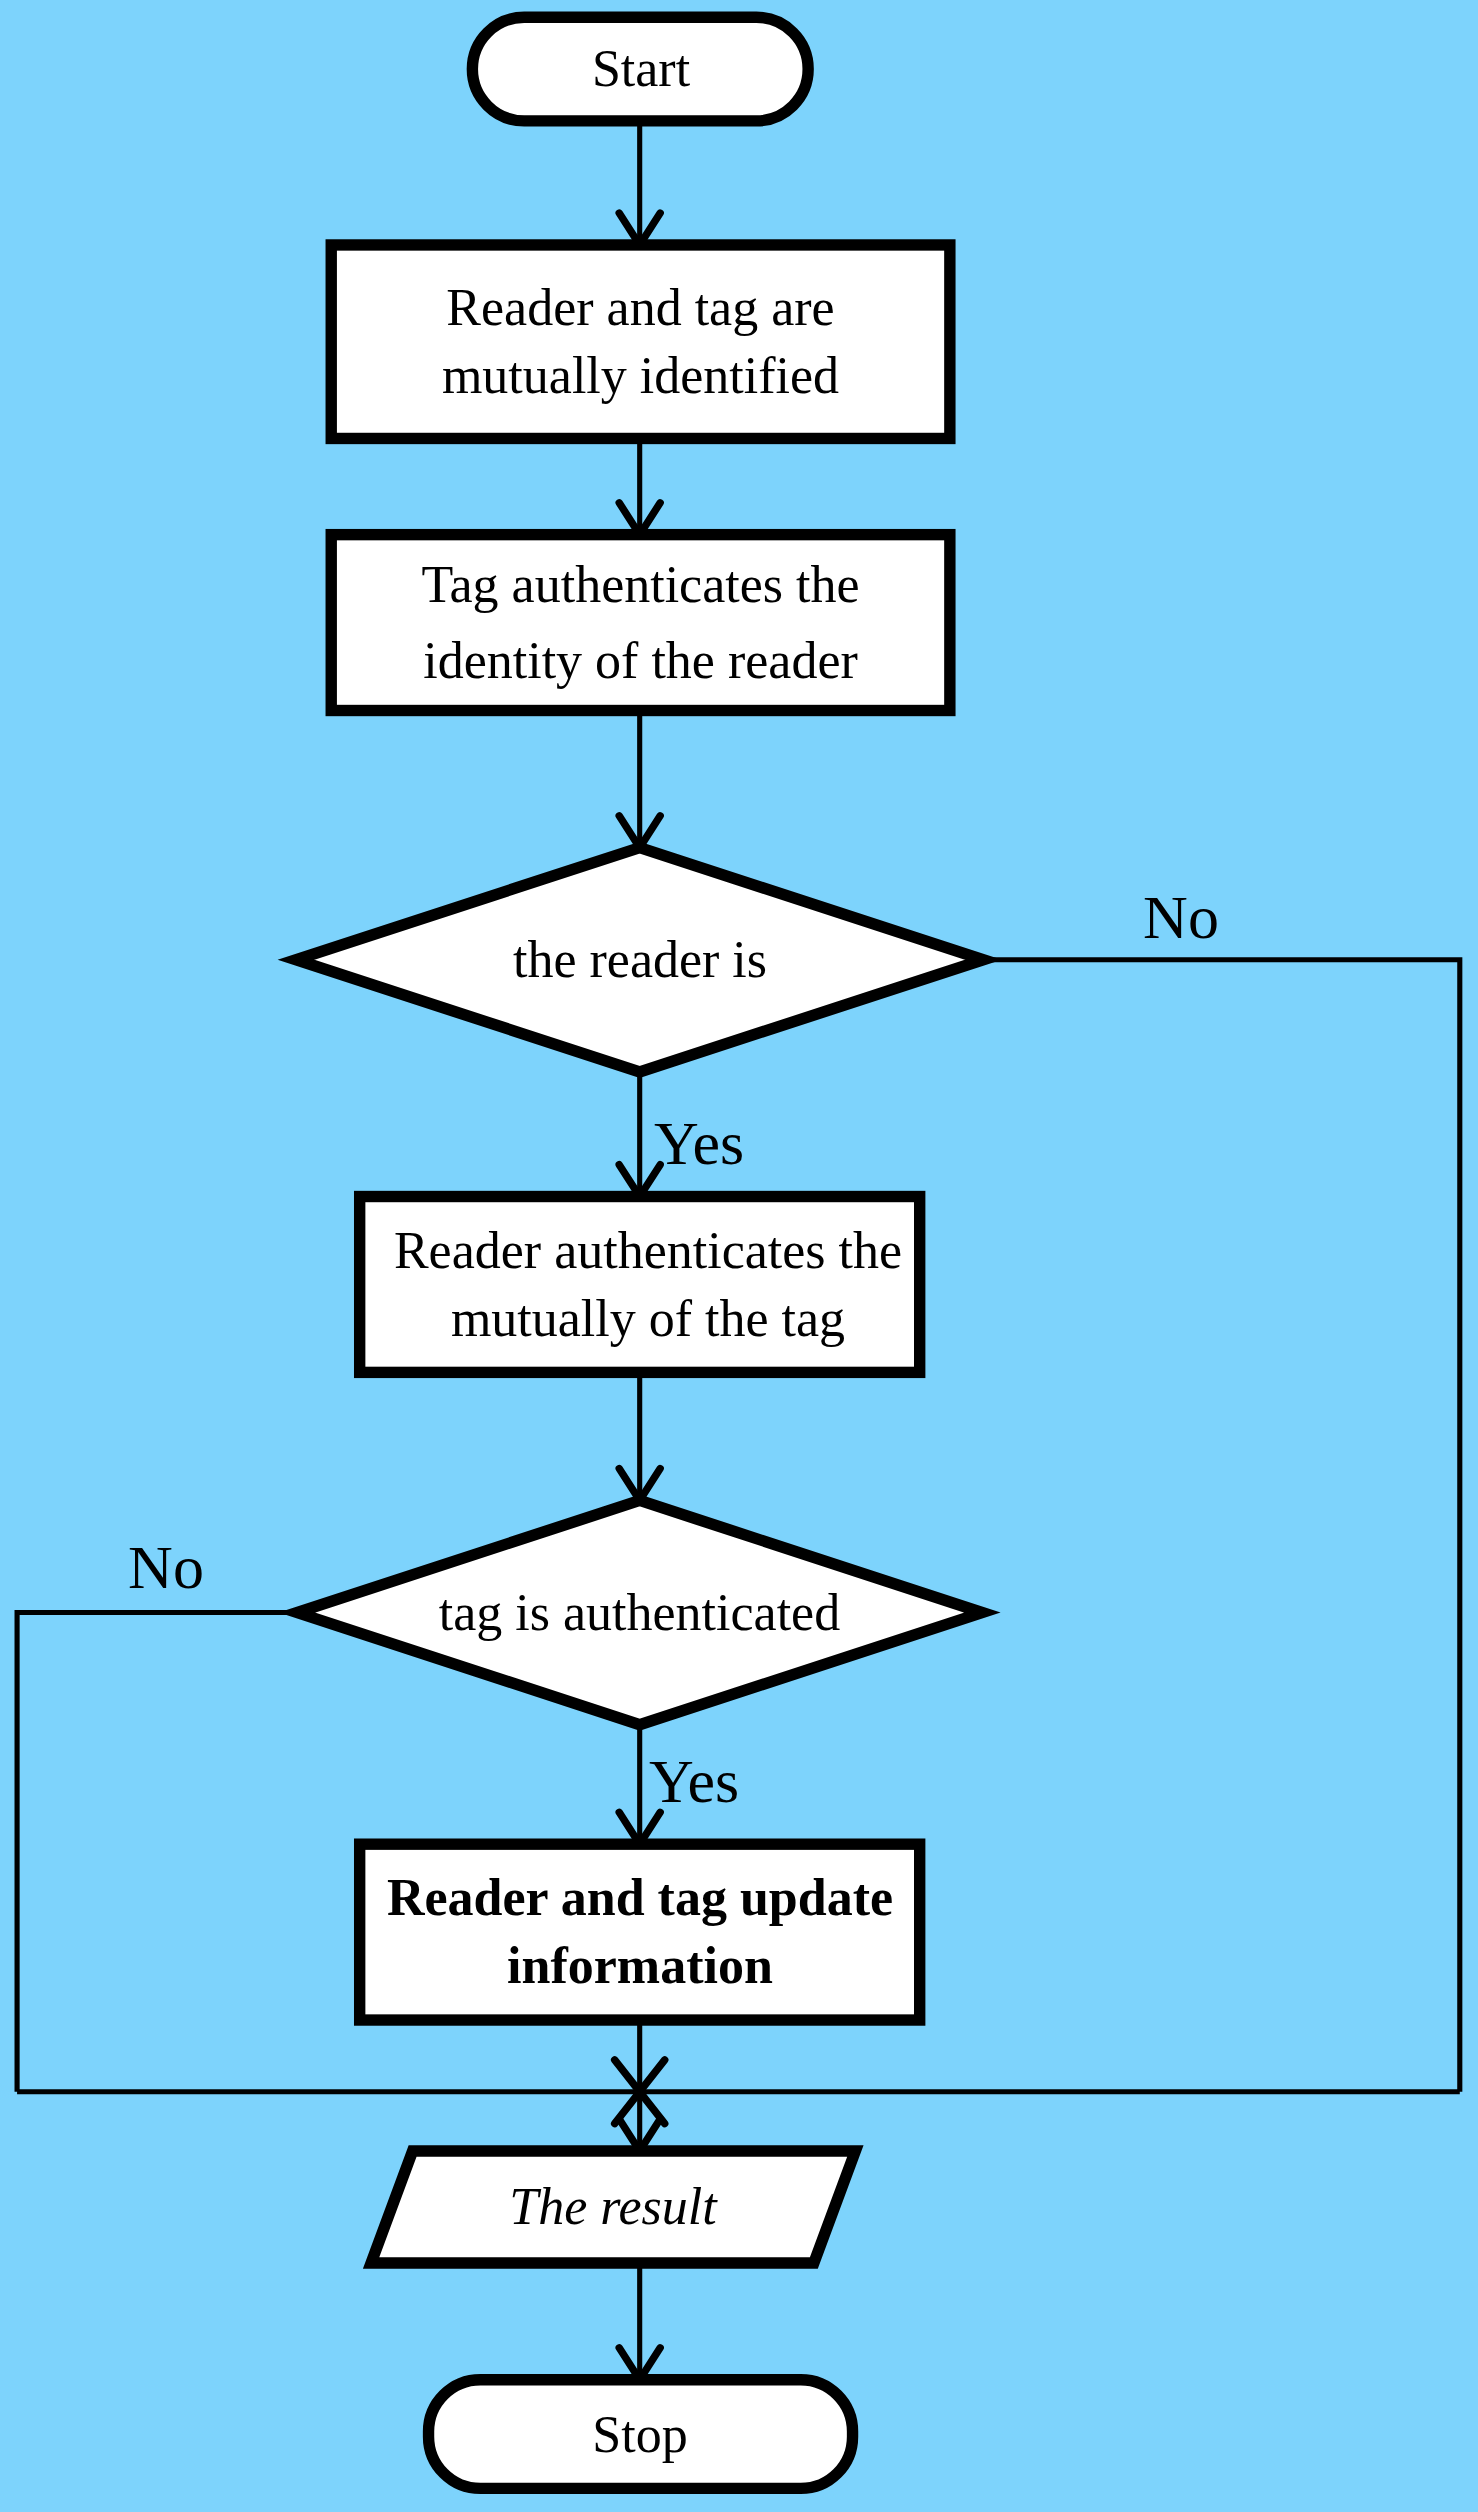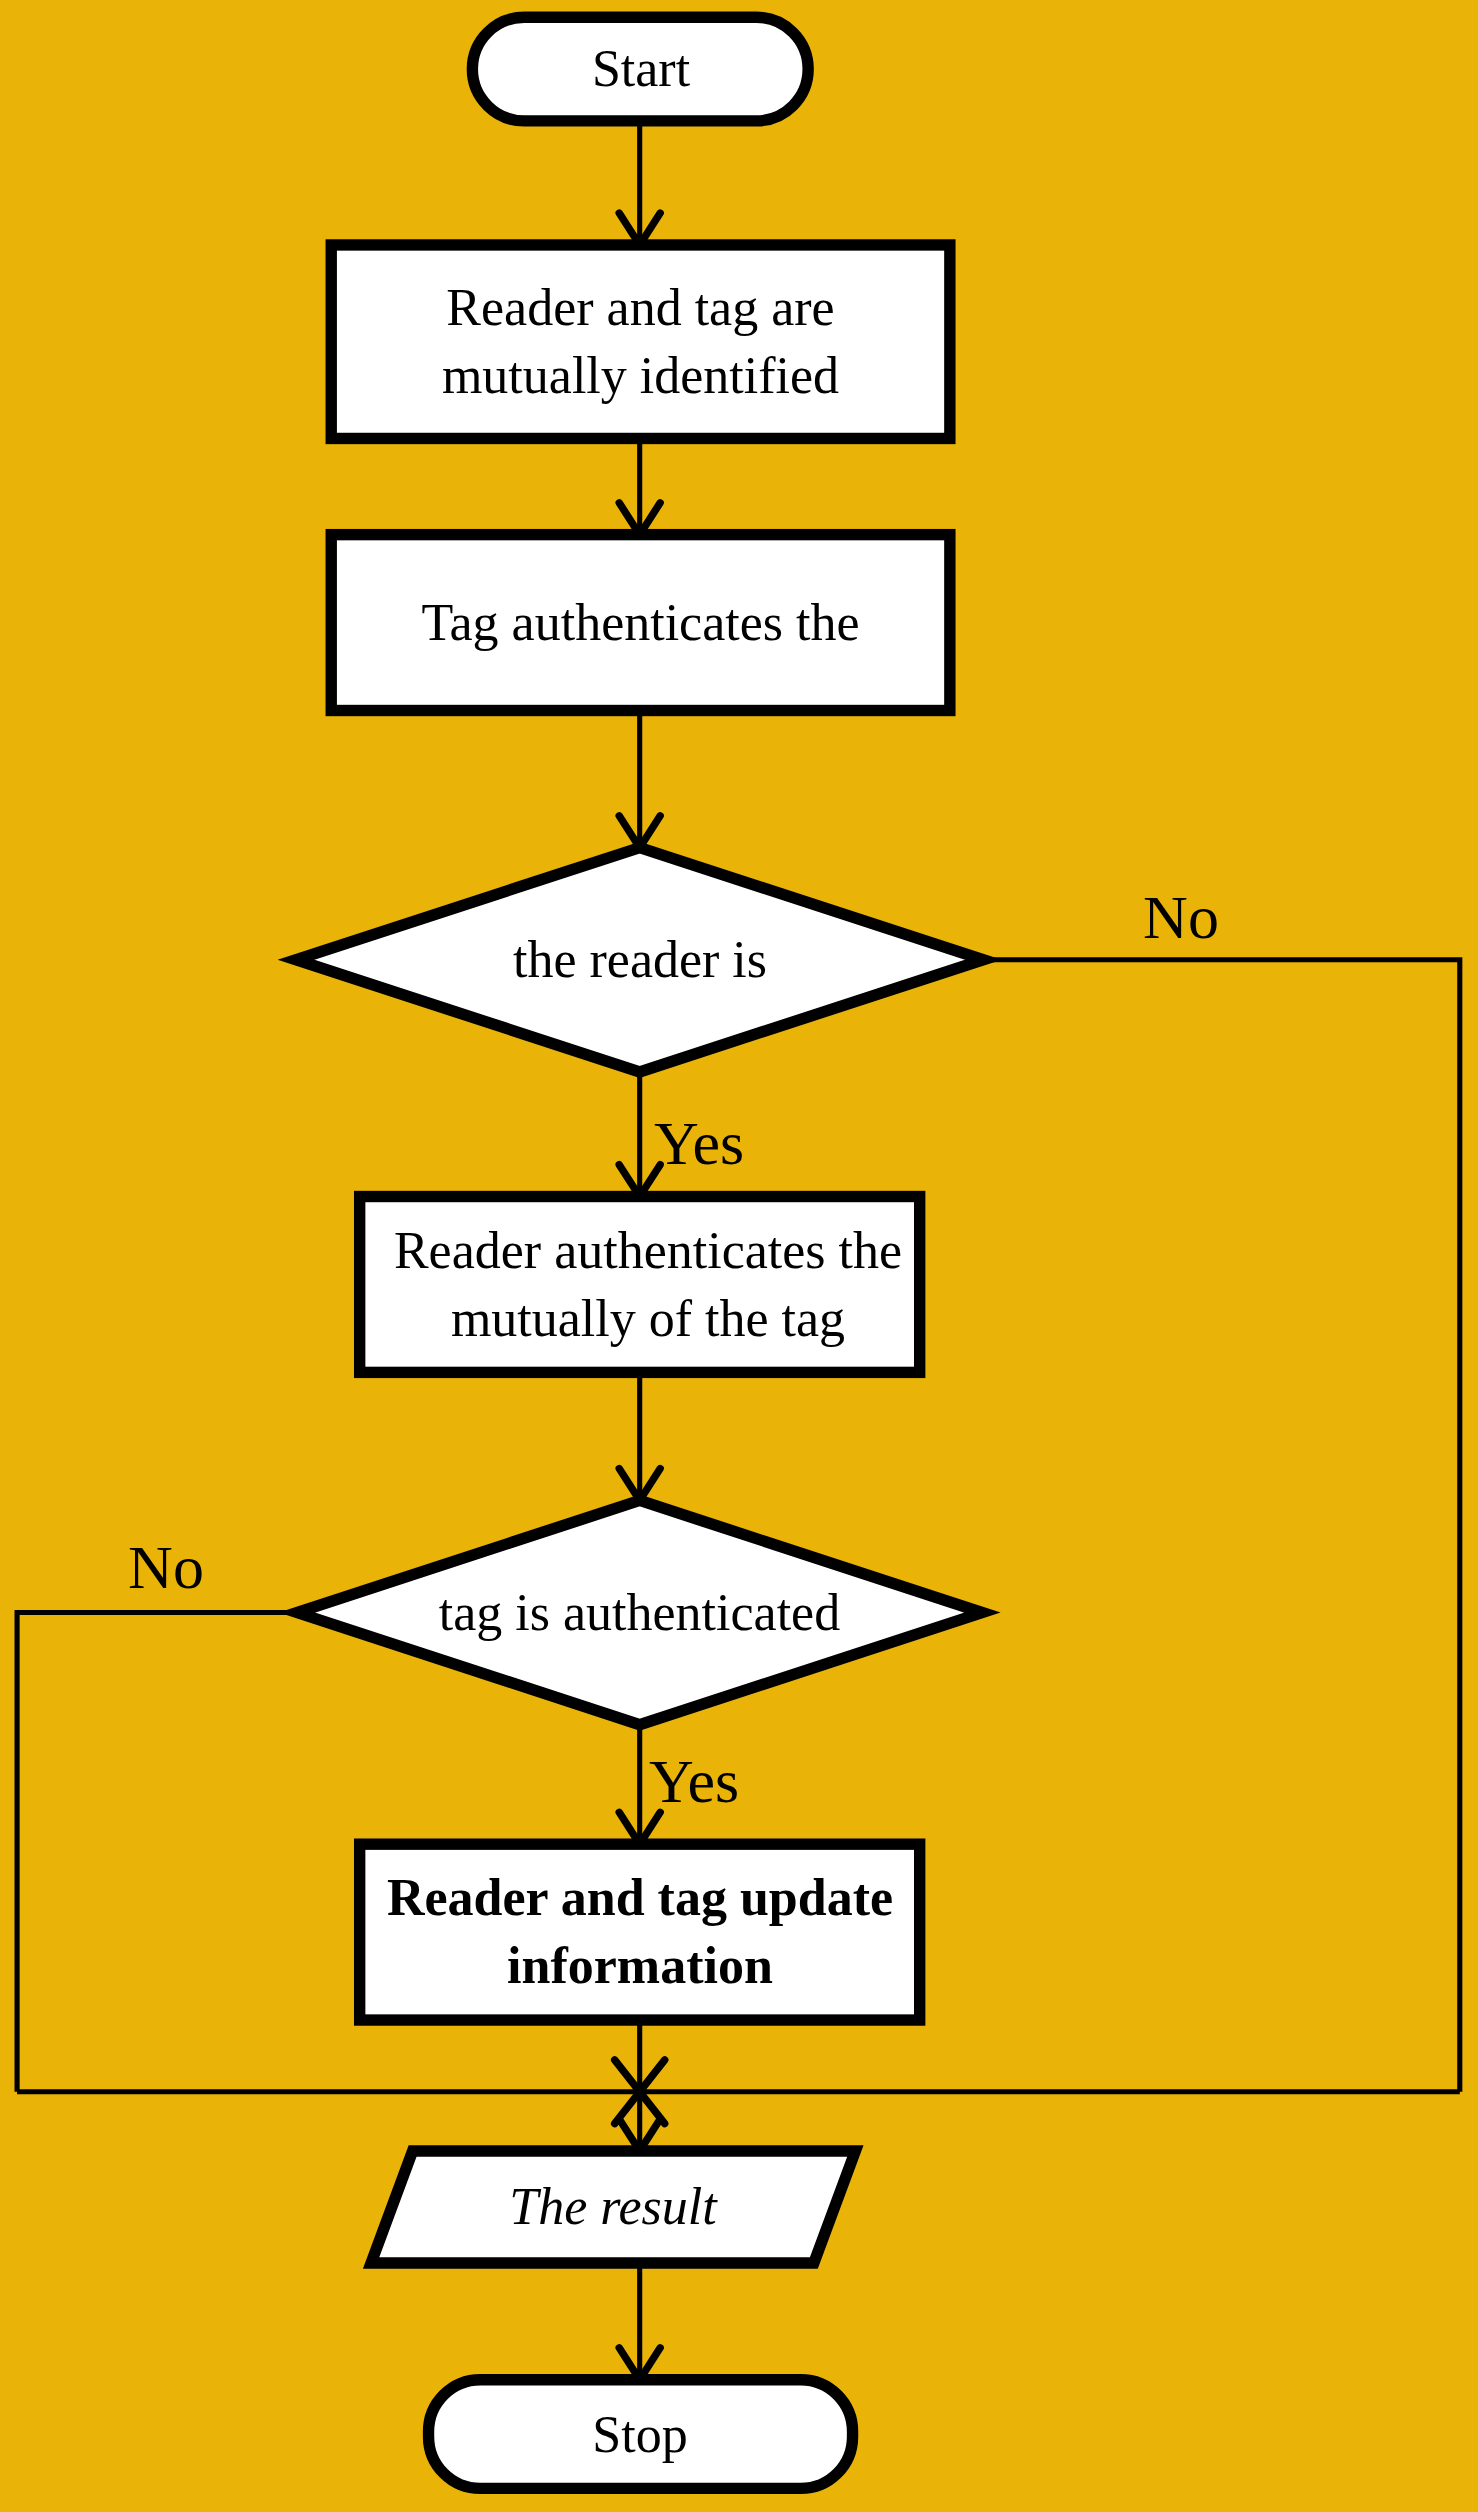--- a/index.html
+++ b/index.html
@@ -7,21 +7,21 @@
     padding: 0;
     background: #ffffff;
     width: 1478px;
     height: 2512px;
     overflow: hidden;
   }
   #stage {
     position: relative;
     width: 1478px;
     height: 2512px;
-    background: #eab308;
+    background: #7dd3fc;
   }
   #flow-svg {
     position: absolute;
     left: 0; top: 0;
     width: 1478px;
     height: 2512px;
   }
   .label {
     position: absolute;
     display: flex;
@@ -99,20 +99,21 @@
     <div>Start</div>
   </div>
 
   <div class="label" style="left:331px; top:245px; width:619px; height:194px;">
     <div>Reader and tag are</div>
     <div>mutually identified</div>
   </div>
 
   <div class="label" style="left:331px; top:535px; width:619px; height:176px;gap:8px;">
     <div>Tag authenticates the</div>
+    <div>identity of the reader</div>
   </div>
 
   <div class="label" style="left:296px; top:848px; width:688px; height:224px;">
     <div>the reader is</div>
   </div>
 
   <div class="label" style="left:368px; top:1197px; width:560px; height:176px;">
     <div>Reader authenticates the</div>
     <div>mutually of the tag</div>
   </div>

